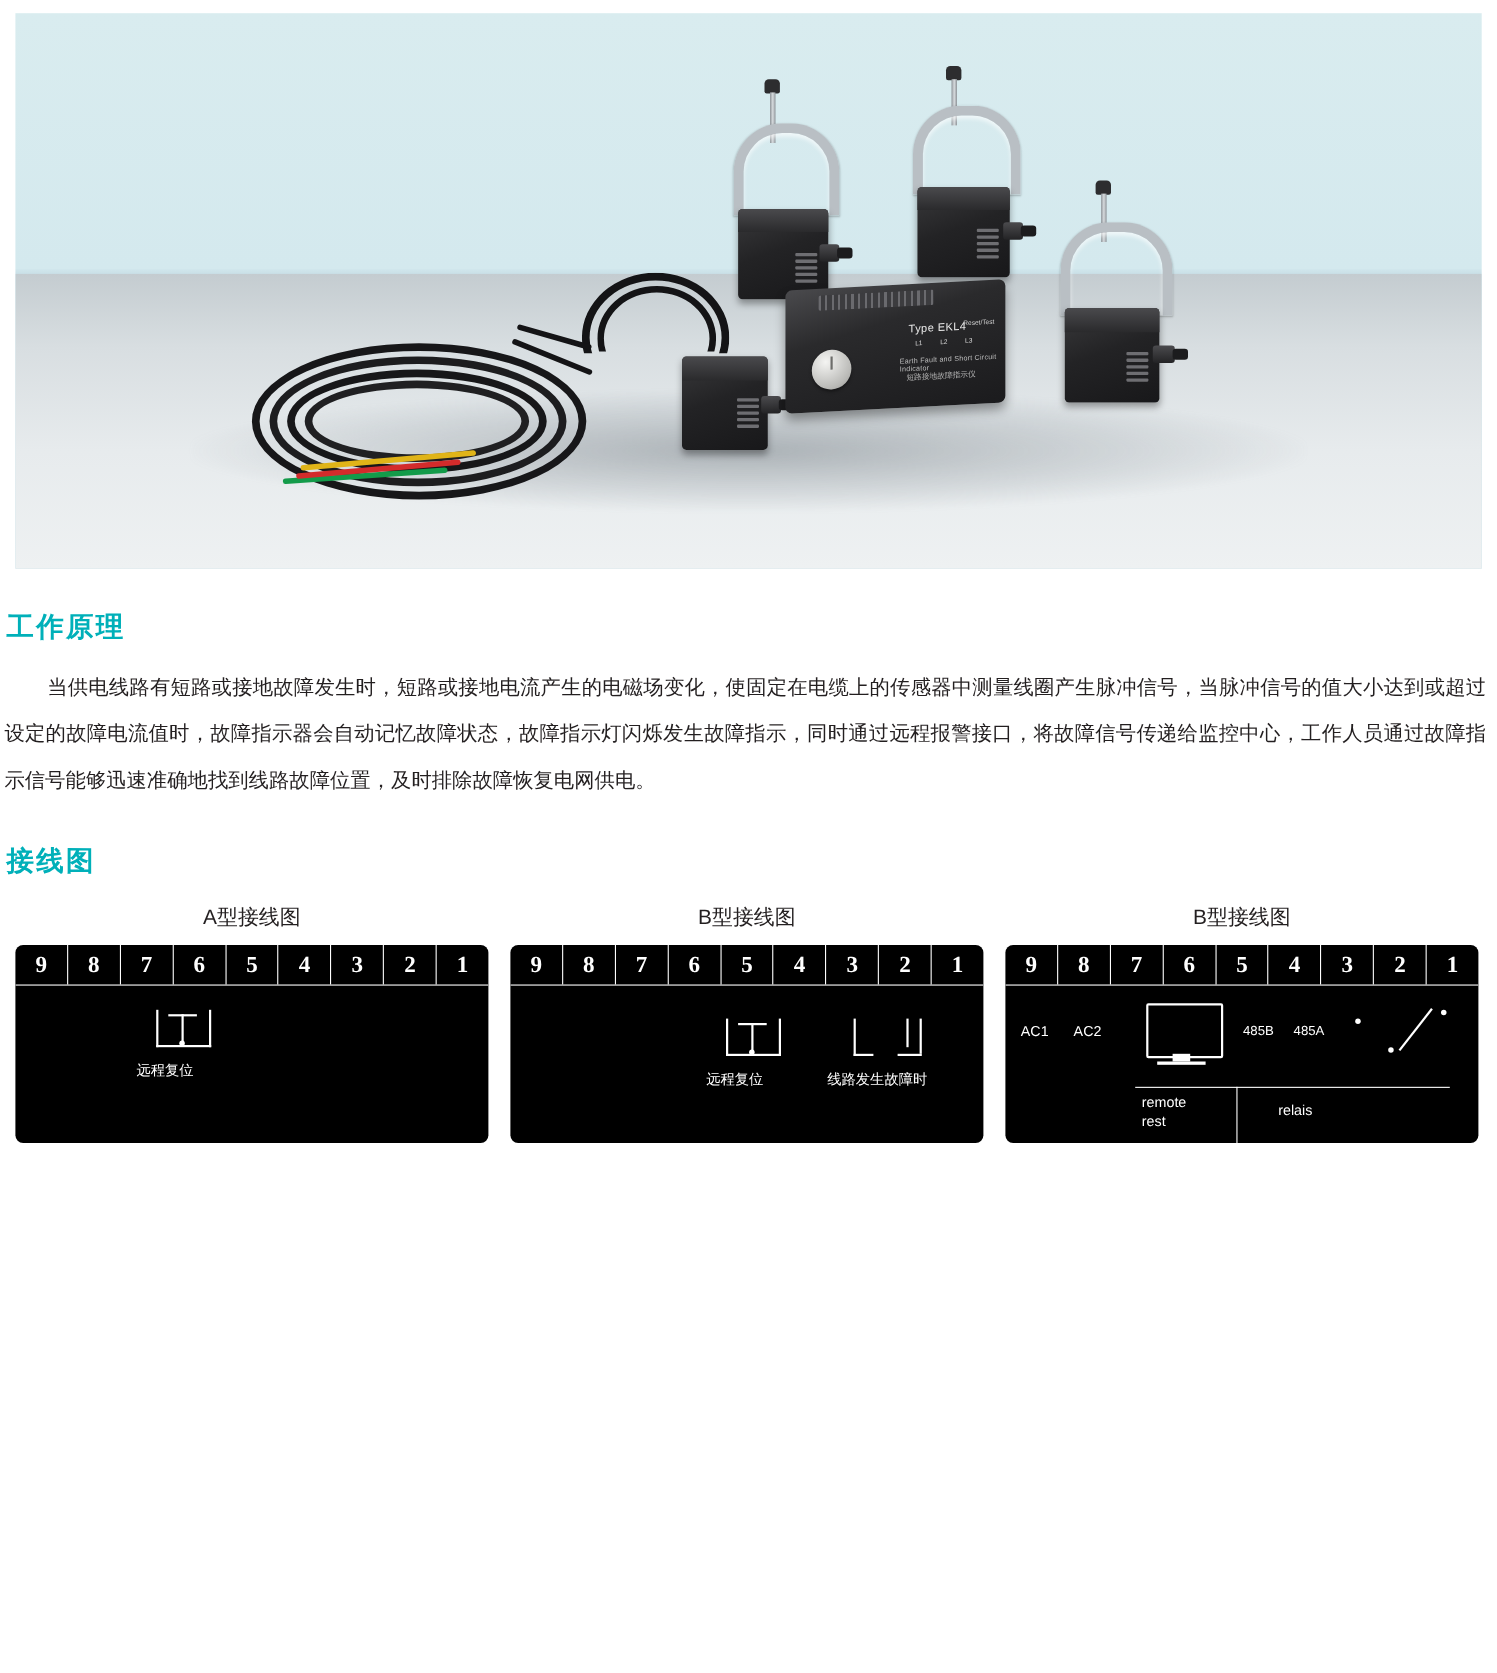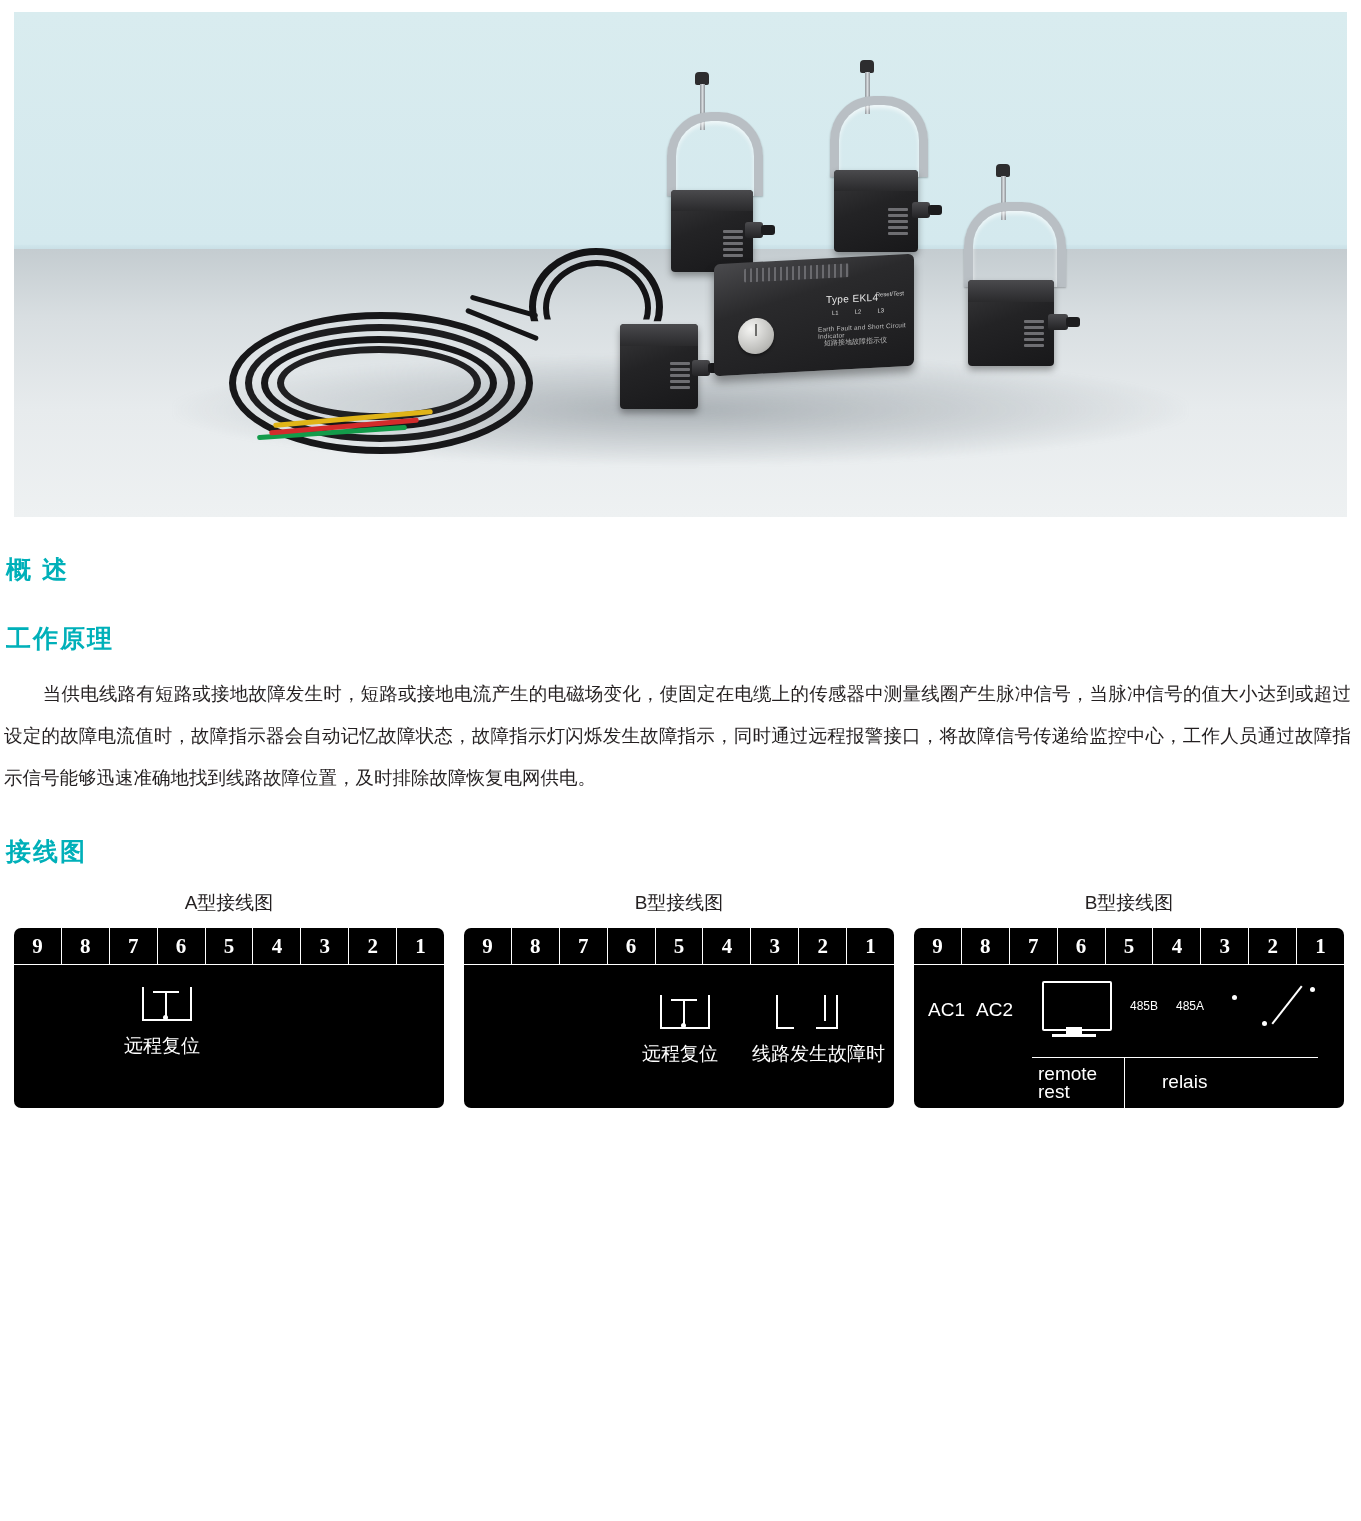--- a/index.html
+++ b/index.html
@@ -219,21 +219,21 @@
     font-family: "Liberation Serif", serif;
   }
   .term:last-child { border-right: none; }
   .board-body {
     position: relative;
     height: 144px;
   }
   .sym-label {
     position: absolute;
     color: #ffffff;
-    font-size: 19px;
+    font-size: 13px;
     white-space: nowrap;
   }
   .sym-label.sm { font-size: 12px; }
   .white-line {
     position: absolute;
     background: #ffffff;
   }
   .hline { height: 2px; }
   .vline { width: 2px; }
   .dot {
@@ -367,21 +367,20 @@
       <div class="ring" style="left:0; top:0; width:290px; height:128px; border-color:#171719;"></div>
       <div class="ring" style="left:16px; top:12px; width:256px; height:104px; border-color:#1d1d1f;"></div>
       <div class="ring" style="left:32px; top:24px; width:222px; height:80px; border-color:#171719;"></div>
       <div class="ring" style="left:48px; top:34px; width:190px; height:60px; border-color:#202022;"></div>
       <div class="lead" style="left:28px; top:118px; width:150px; background:#139b4a; transform:rotate(-4deg);"></div>
       <div class="lead" style="left:40px; top:112px; width:150px; background:#d32b2b; transform:rotate(-5deg);"></div>
       <div class="lead" style="left:44px; top:104px; width:160px; background:#e0b418; transform:rotate(-5deg);"></div>
     </div>
   </div>
 
-  <h2 class="section-title">概 述</h2>
 
   <h2 class="section-title">工作原理</h2>
   <p class="body-text">当供电线路有短路或接地故障发生时，短路或接地电流产生的电磁场变化，使固定在电缆上的传感器中测量线圈产生脉冲信号，当脉冲信号的值大小达到或超过设定的故障电流值时，故障指示器会自动记忆故障状态，故障指示灯闪烁发生故障指示，同时通过远程报警接口，将故障信号传递给监控中心，工作人员通过故障指示信号能够迅速准确地找到线路故障位置，及时排除故障恢复电网供电。</p>
 
   <h2 class="section-title">接线图</h2>
 
   <div class="diagrams">
 
     <div class="diagram">
       <div class="dtitle">A型接线图</div>

